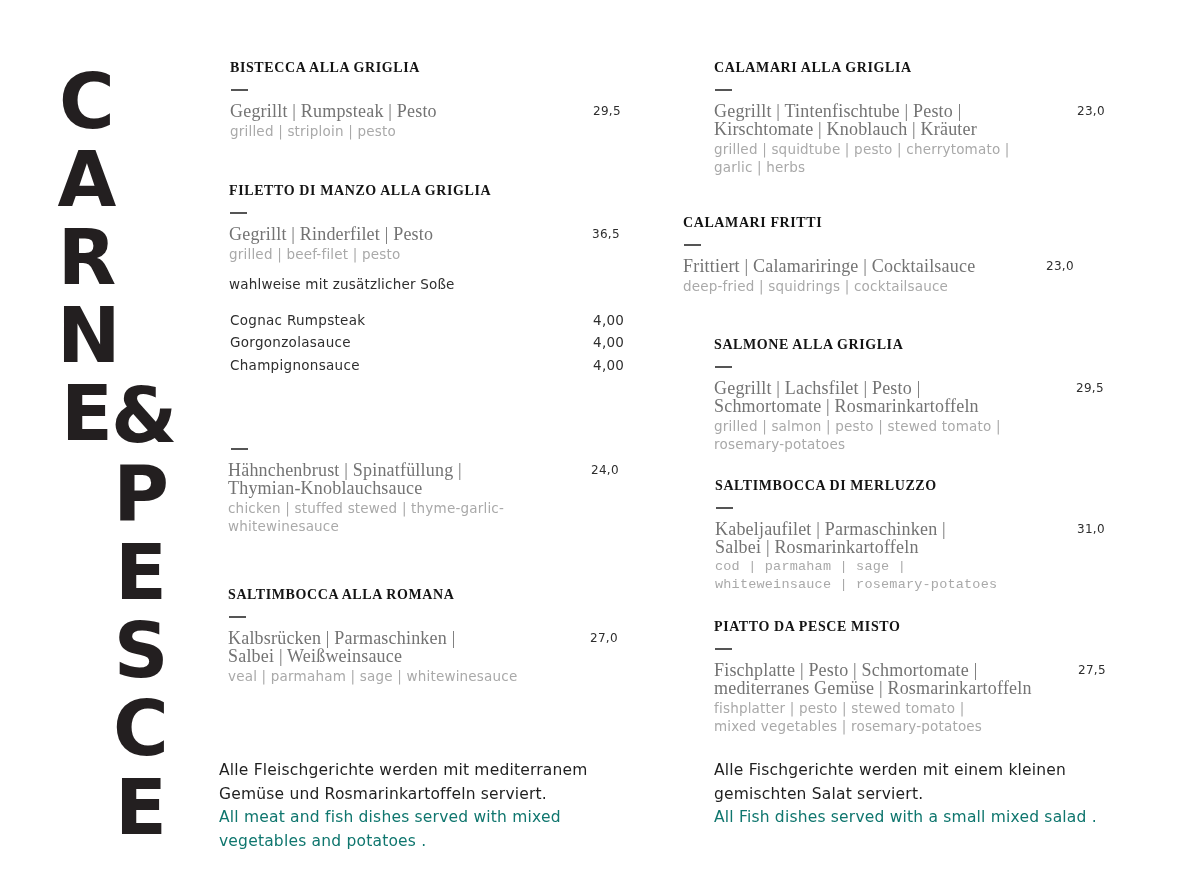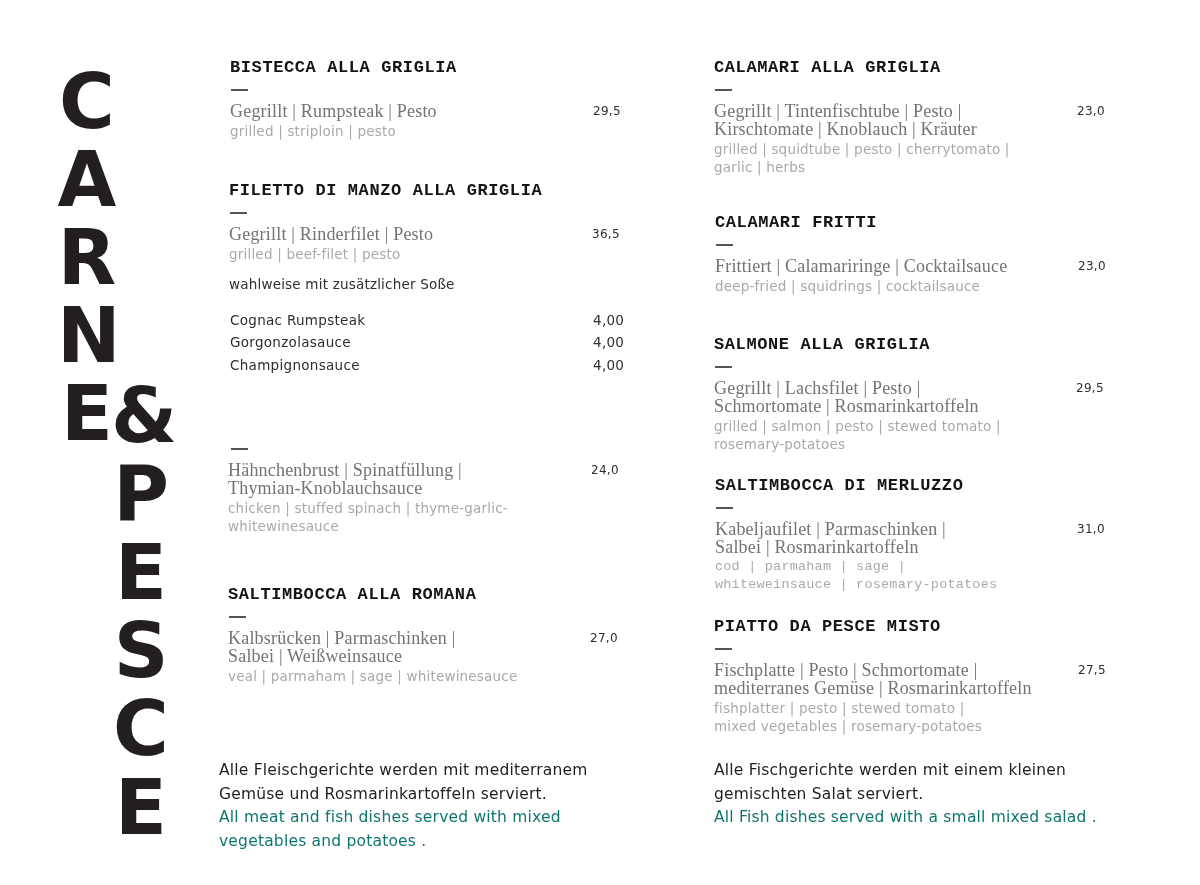--- a/index.html
+++ b/index.html
@@ -6,21 +6,21 @@
     body {
       width: 1200px; height: 885px; background: #ffffff; position: relative; overflow: hidden;
       font-family: "DejaVu Sans", sans-serif; color: #2b2b2b;
     }
     .big-letter {
       position: absolute; font-family: "DejaVu Sans", sans-serif; font-weight: bold;
       font-size: 76px; line-height: 76px; color: #231f20; width: 60px; text-align: center;
     }
     .dish { position: absolute; }
     .dish-title {
-      font-family: Liberation Mono, monospace; font-weight: bold; font-size: 17px;
+      font-family: Liberation Serif, serif; font-weight: bold; font-size: 14px;
       letter-spacing: 0.6px; color: #141414; white-space: nowrap; line-height: 22px;
     }
     .dash { width: 17px; height: 1.5px; background: #555; margin: 10px 0 11px 1px; }
     .row { position: relative; }
     .desc-de { font-size: 18px; color: #737373; line-height: 18px; letter-spacing: 0.2px; font-family: Liberation Serif, serif; }
     .desc-en { font-size: 13.5px; color: #a9a9a9; line-height: 18px; letter-spacing: 0.2px; margin-top: 2px; }
     .price { position: absolute; top: 0; font-size: 12px; color: #2e2e2e; line-height: 18px; letter-spacing: 0.3px; }
     .note-label { position: absolute; font-size: 13.5px; color: #2e2e2e; letter-spacing: 0.2px; }
     .extra { position: absolute; font-size: 13.5px; color: #2e2e2e; letter-spacing: 0.3px; }
     .footer { position: absolute; font-size: 15.5px; line-height: 23.5px; letter-spacing: 0.2px; }
@@ -72,21 +72,21 @@
   <div class="extra" style="left:230px; top:334px;">Gorgonzolasauce</div>
   <div class="extra" style="left:593px; top:334px;">4,00</div>
   <div class="extra" style="left:230px; top:357px;">Champignonsauce</div>
   <div class="extra" style="left:593px; top:357px;">4,00</div>
 </div>
 
 <div class="dish" style="left:228px; top:438px; width:395px;">
   <div class="dash" style="margin-left:3px;"></div>
   <div class="row">
     <div class="desc-de" style="width:290px;">Hähnchenbrust | Spinatfüllung | Thymian-Knoblauchsauce</div>
-    <div class="desc-en" style="width:280px;">chicken | stuffed spinach | thyme-garlic-whitewinesauce</div>
+    <div class="desc-en" style="width:280px;">chicken | stuffed stewed | thyme-garlic-whitewinesauce</div>
     <div class="price" style="left:363px;">24,0</div>
   </div>
 </div>
 
 <div class="dish" style="left:228px; top:584px; width:395px;">
   <div class="dish-title">SALTIMBOCCA ALLA ROMANA</div>
   <div class="dash"></div>
   <div class="row">
     <div class="desc-de" style="width:275px;">Kalbsrücken | Parmaschinken | Salbei | Weißweinsauce</div>
     <div class="desc-en" style="width:310px;">veal | parmaham | sage | whitewinesauce</div>
@@ -102,21 +102,21 @@
 <div class="dish" style="left:714px; top:57px; width:395px;">
   <div class="dish-title">CALAMARI ALLA GRIGLIA</div>
   <div class="dash"></div>
   <div class="row">
     <div class="desc-de" style="width:335px;">Gegrillt | Tintenfischtube | Pesto | Kirschtomate | Knoblauch | Kräuter</div>
     <div class="desc-en" style="width:300px;">grilled | squidtube | pesto | cherrytomato | garlic | herbs</div>
     <div class="price" style="left:363px;">23,0</div>
   </div>
 </div>
 
-<div class="dish" style="left:715px; top:212px; width:395px;">
+<div class="dish" style="left:683px; top:212px; width:395px;">
   <div class="dish-title">CALAMARI FRITTI</div>
   <div class="dash"></div>
   <div class="row">
     <div class="desc-de" style="width:335px;">Frittiert | Calamariringe | Cocktailsauce</div>
     <div class="desc-en" style="width:335px;">deep-fried | squidrings | cocktailsauce</div>
     <div class="price" style="left:363px;">23,0</div>
   </div>
 </div>
 
 <div class="dish" style="left:714px; top:334px; width:395px;">

